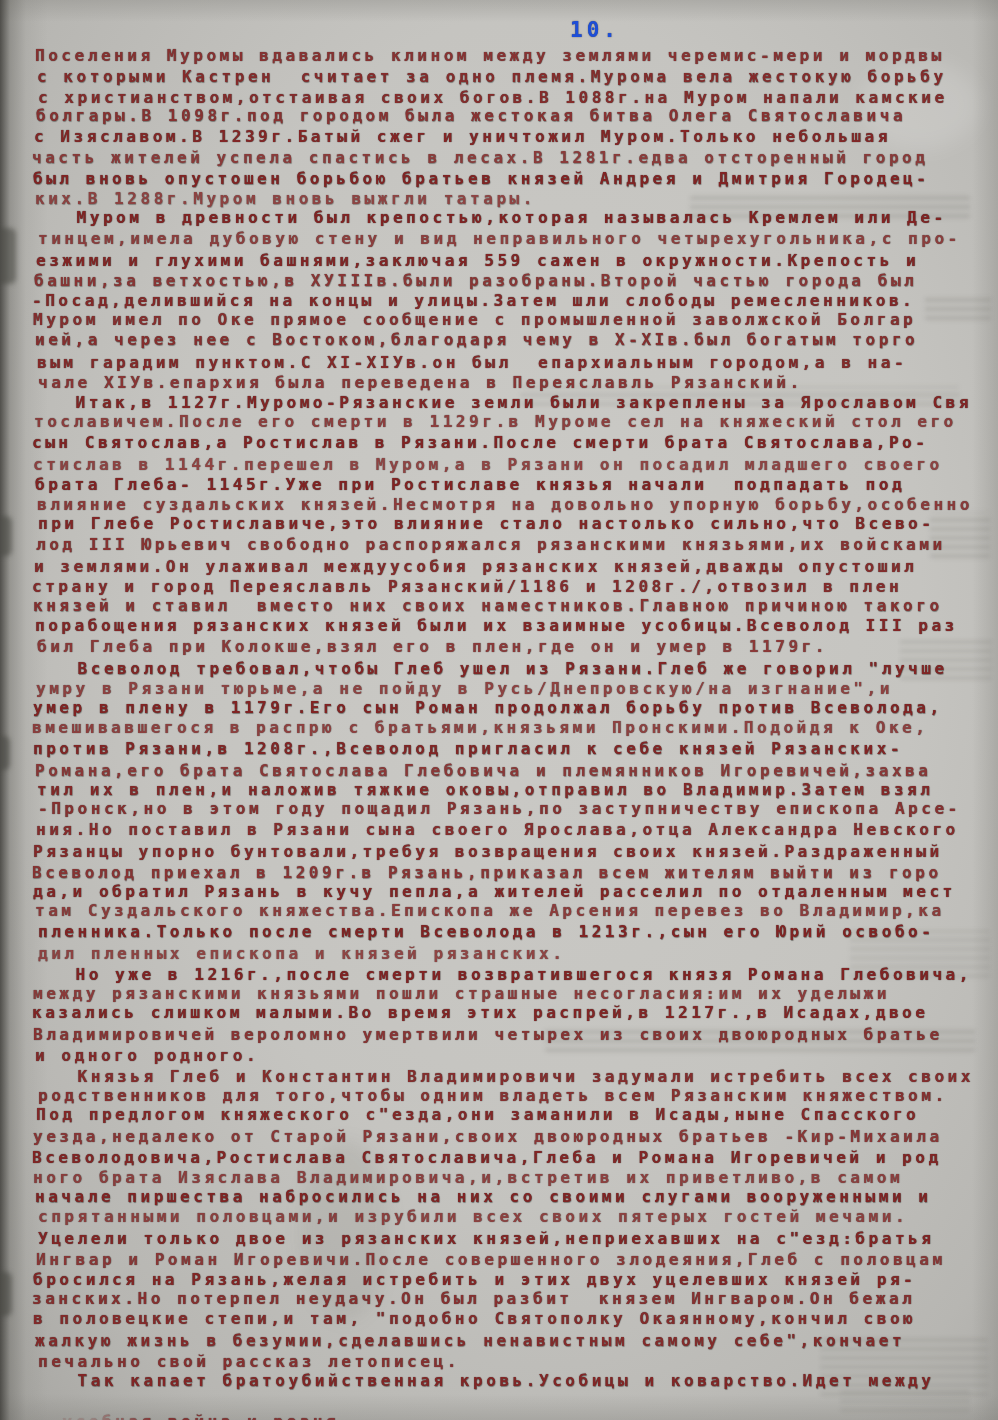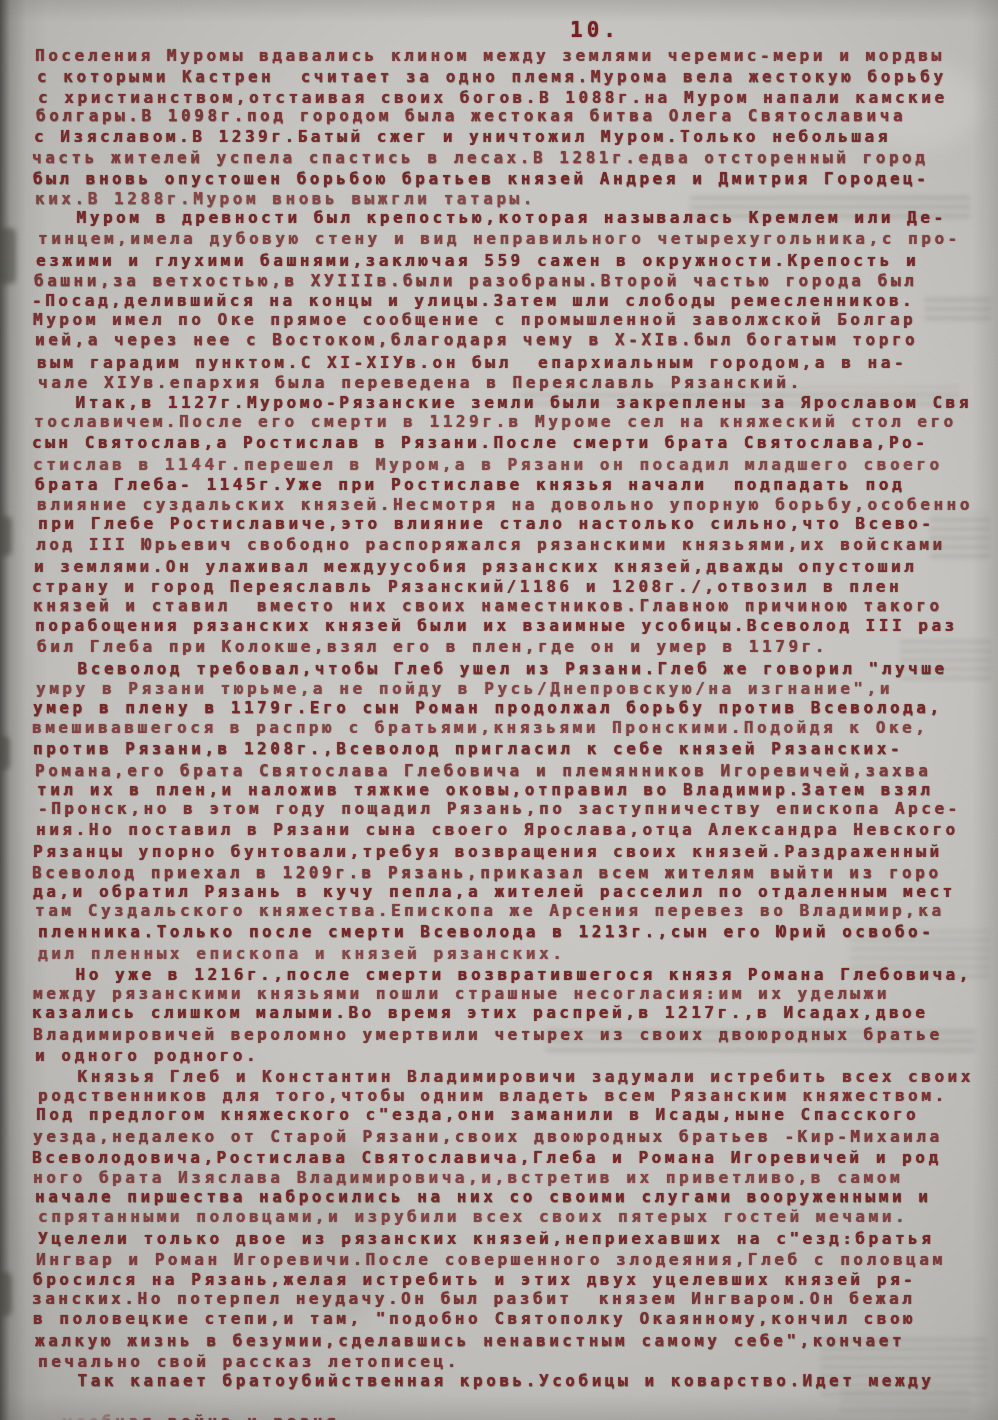--- a/index.html
+++ b/index.html
@@ -22,21 +22,21 @@
   .blotch{position:absolute;border-radius:50%;pointer-events:none;}
   
   .stain{
     position:absolute;pointer-events:none;
     background:repeating-linear-gradient(0deg, rgba(110,108,102,.22) 0 4px, rgba(0,0,0,0) 4px 9px);
     filter:blur(2px);border-radius:3px;
   }
   .edge-blob{position:absolute;left:0;background:rgba(70,69,64,.55);filter:blur(2.5px);border-radius:0 6px 6px 0;}
   #page-number{
     position:absolute;top:18px;left:570px;
-    font-size:21px;font-weight:700;letter-spacing:4px;color:#7f1d1d;
+    font-size:21px;font-weight:700;letter-spacing:4px;color:#1d4ed8;
     text-shadow:0 0 1.2px rgba(40,38,34,.85);
   }
   #text-block{
     position:absolute;left:35px;top:46px;width:955px;
     font-size:16px;font-weight:700;line-height:20.4px;
     color:#7f1d1d;white-space:pre;letter-spacing:3.55px;
     text-shadow:0 0 1.1px rgba(42,40,36,.85), 0.5px 0.3px 0.8px rgba(42,40,36,.45);
   }
   .text-line{height:20.4px;}
   .text-line.fade-start{

